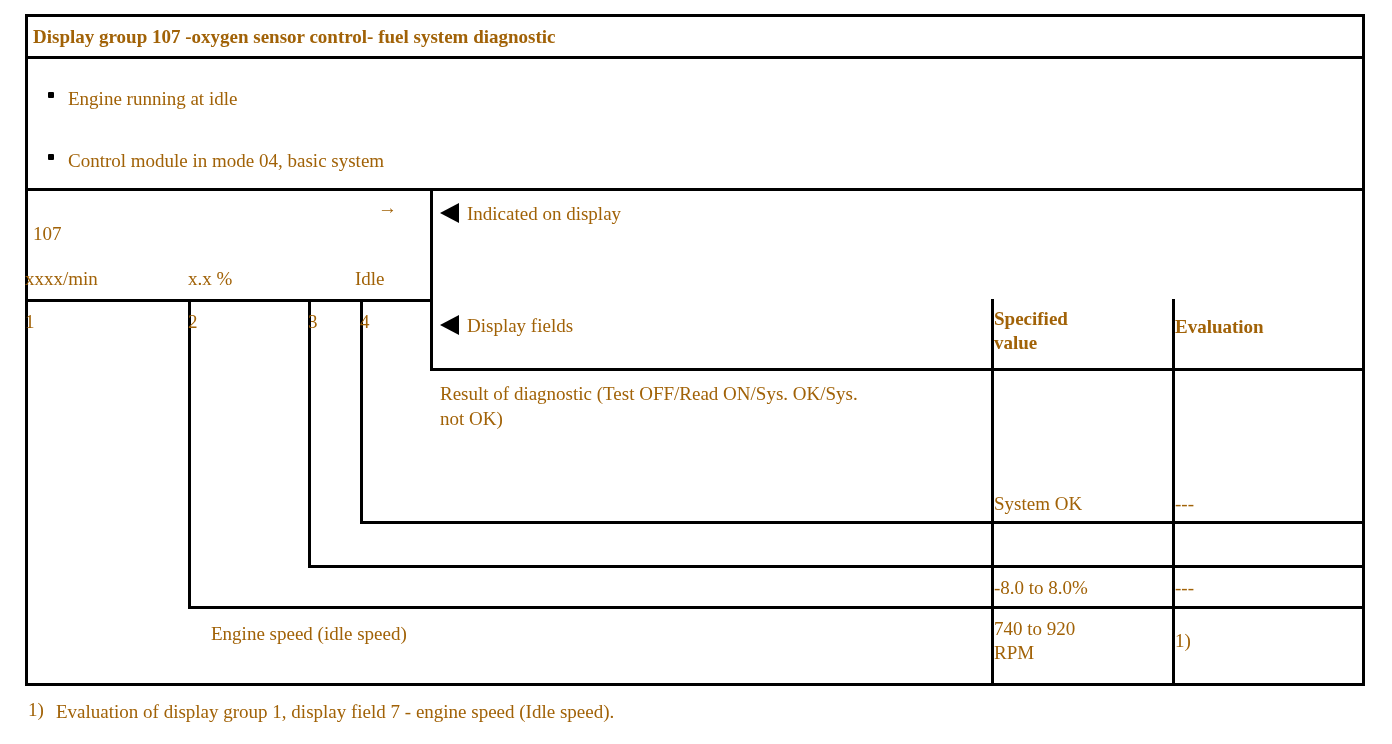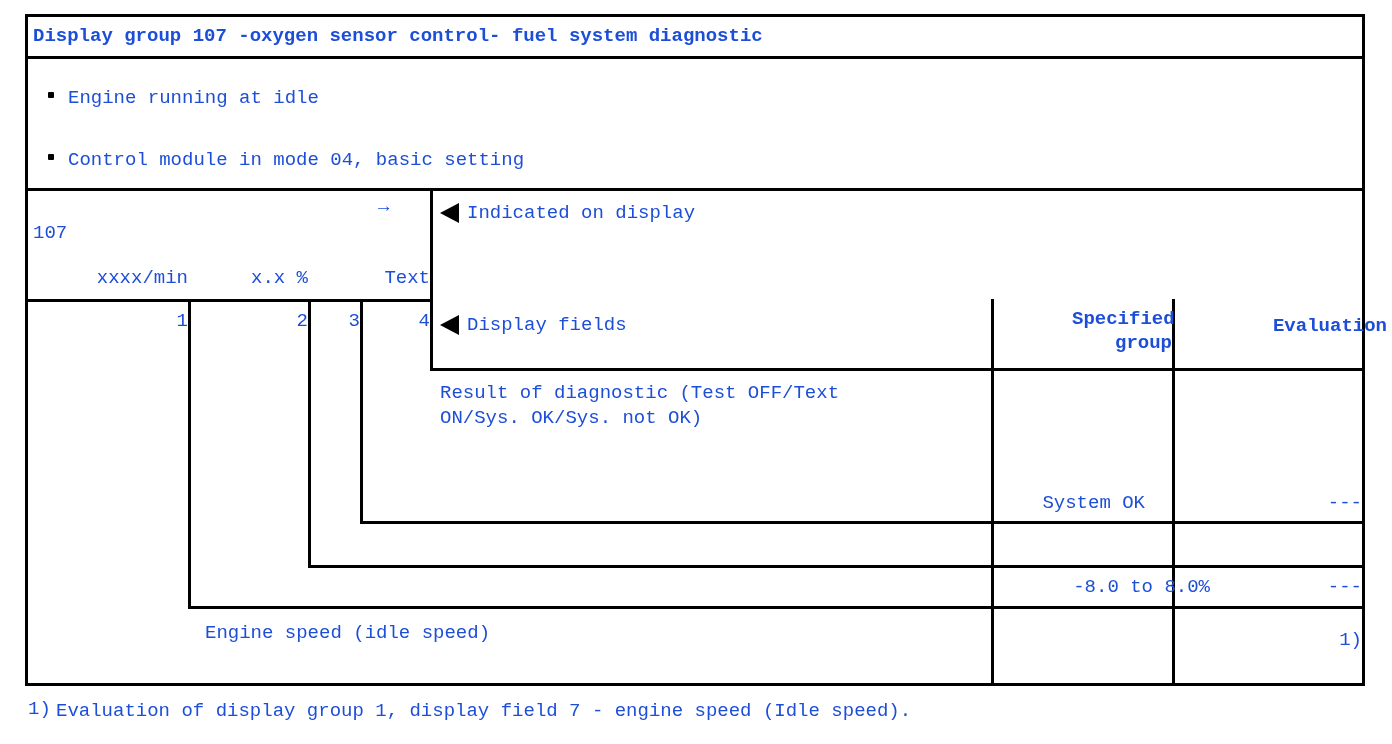--- a/index.html
+++ b/index.html
@@ -1,29 +1,29 @@
 <!DOCTYPE html>
 <html><head>
 <meta charset="utf-8">
 <style>
   html, body { margin: 0; padding: 0; background: #ffffff; }
   .page {
     position: relative;
     width: 1392px;
     height: 744px;
     background: #ffffff;
-    color: #1d4ed8;
-    font-family: Liberation Mono, monospace;
+    color: #a16207;
+    font-family: Liberation Serif, serif;
     font-size: 19px;
     overflow: hidden;
   }
   .ln { position: absolute; background: #000000; }
   .txt { position: absolute; white-space: nowrap; line-height: 21px; }
   .wrap { white-space: normal; }
-  .ctr { text-align: right; }
+  .ctr { text-align: left; }
   .b { font-weight: bold; }
   .tri {
     position: absolute; width: 0; height: 0;
     border-top: 10px solid transparent;
     border-bottom: 10px solid transparent;
     border-right: 19px solid #000000;
   }
   .dot {
     position: absolute; width: 6px; height: 6px;
     background: #000000; border-radius: 1px;
@@ -54,52 +54,55 @@
   <div class="ln" style="left:1172px;top:299px;width:3px;height:387px"></div>
 
   <span class="txt b" style="left:33px;top:26px">Display group 107 -oxygen sensor control- fuel system diagnostic</span>
 
   <div>
     <span class="dot" style="left:48px;top:92px"></span>
     <span class="txt" style="left:68px;top:88px">Engine running at idle</span>
   </div>
   <div>
     <span class="dot" style="left:48px;top:154px"></span>
-    <span class="txt" style="left:68px;top:150px">Control module in mode 04, basic setting</span>
+    <span class="txt" style="left:68px;top:150px">Control module in mode 04, basic system</span>
   </div>
 
   <span class="txt" style="left:378px;top:197px">→</span>
   <span class="txt" style="left:33px;top:223px">107</span>
   <span class="txt ctr" style="left:25px;top:268px;width:163px">xxxx/min</span>
   <span class="txt ctr" style="left:188px;top:268px;width:120px">x.x %</span>
-  <span class="txt ctr" style="left:355px;top:268px;width:75px">Text</span>
+  <span class="txt ctr" style="left:355px;top:268px;width:75px">Idle</span>
 
   <span class="tri" style="left:440px;top:203px"></span>
   <span class="txt" style="left:467px;top:203px">Indicated on display</span>
 
   <span class="txt ctr" style="left:25px;top:311px;width:163px">1</span>
   <span class="txt ctr" style="left:188px;top:311px;width:120px">2</span>
   <span class="txt ctr" style="left:308px;top:311px;width:52px">3</span>
   <span class="txt ctr" style="left:360px;top:311px;width:70px">4</span>
   <span class="tri" style="left:440px;top:315px"></span>
   <span class="txt" style="left:467px;top:315px">Display fields</span>
 
   <div class="txt ctr b wrap" style="left:994px;top:307px;width:178px;line-height:24px">
-    <span style="display:inline-block;width:100px">Specified group</span>
+    <span style="display:inline-block;width:100px">Specified value</span>
   </div>
   <span class="txt ctr b" style="left:1175px;top:316px;width:212px">Evaluation</span>
 
-  <div class="txt wrap" style="left:440px;top:381px;width:430px;line-height:25px">Result of diagnostic (Test OFF/Text ON/Sys. OK/Sys. not OK)</div>
+  <div class="txt wrap" style="left:440px;top:381px;width:430px;line-height:25px">Result of diagnostic (Test OFF/Read ON/Sys. OK/Sys. not OK)</div>
   <span class="txt ctr" style="left:994px;top:493px;width:151px">System OK</span>
   <span class="txt ctr" style="left:1175px;top:493px;width:187px">---</span>
 
   <span class="txt" style="left:318px;top:535px"></span>
 
   <span class="txt ctr" style="left:994px;top:577px;width:216px">-8.0 to 8.0%</span>
   <span class="txt ctr" style="left:1175px;top:577px;width:187px">---</span>
 
-  <span class="txt" style="left:205px;top:623px">Engine speed (idle speed)</span>
+  <span class="txt" style="left:211px;top:623px">Engine speed (idle speed)</span>
+  <div class="txt ctr wrap" style="left:994px;top:617px;width:178px;line-height:24px">
+    <span style="display:inline-block;width:120px">740 to 920 RPM</span>
+  </div>
   <span class="txt ctr" style="left:1175px;top:630px;width:187px">1)</span>
 
   <span class="txt" style="left:28px;top:699px">1)</span>
   <span class="txt" style="left:56px;top:701px">Evaluation of display group 1, display field 7 - engine speed (Idle speed).</span>
 
 </div>
 
 </body></html>

